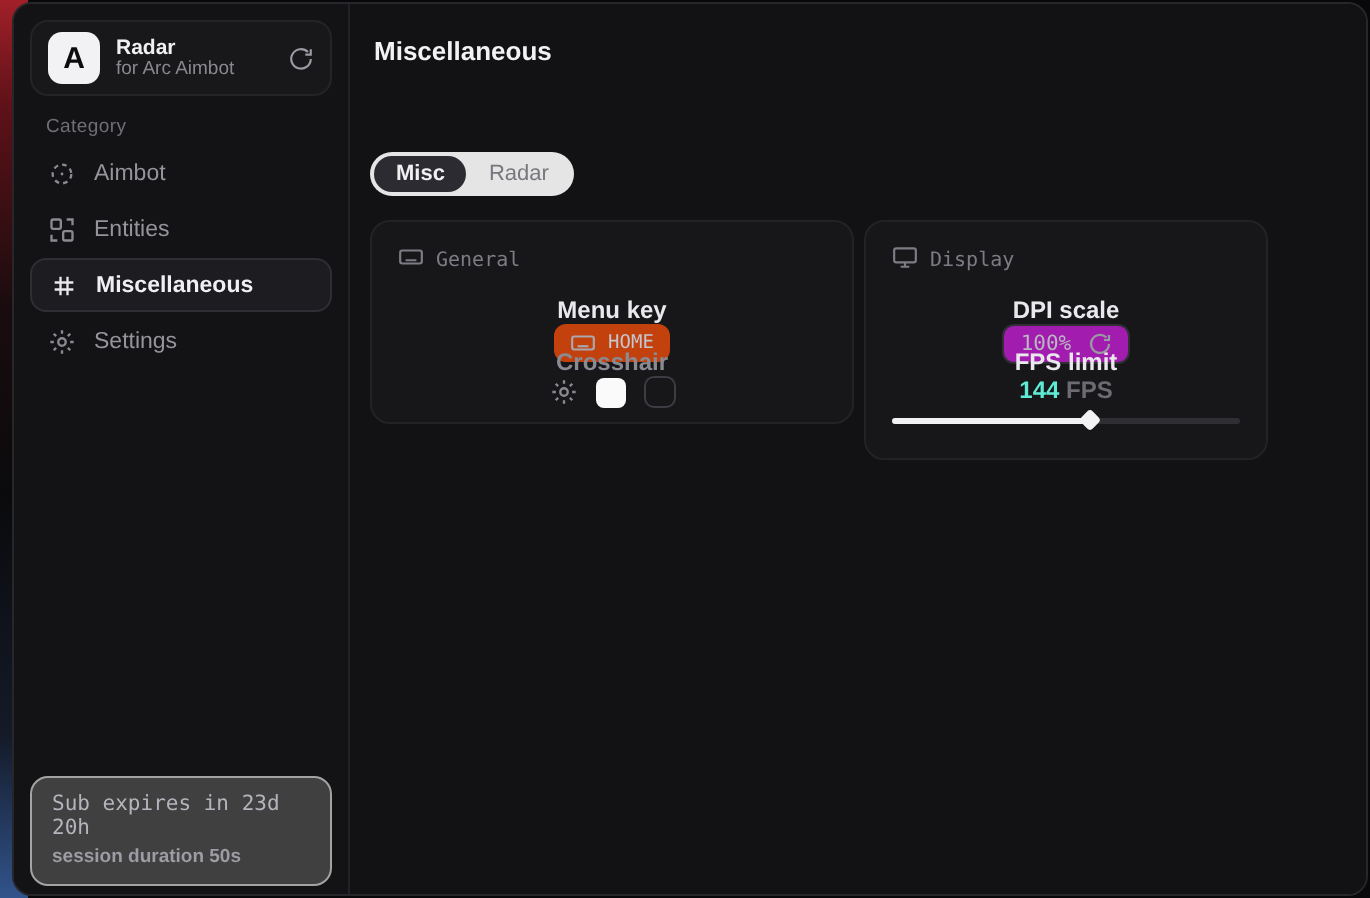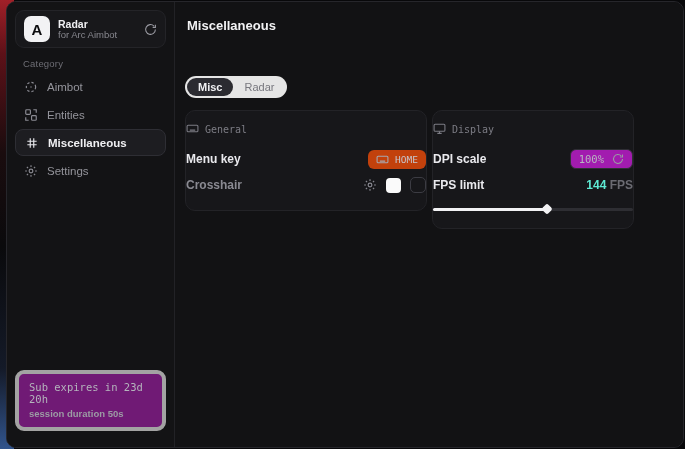--- a/index.html
+++ b/index.html
@@ -24,42 +24,42 @@
   .brand-title { color:#f0f0f3; font-size:10.5px; font-weight:700; }
   .brand-sub { color:#88888f; font-size:9.5px; }
   .brand-action { color:#9a9aa2; display:flex; }
   .category { color:#6e6e75; font-size:9.5px; margin:10px 0 4px 16px; letter-spacing:.2px; }
   .nav { padding:0 8px; }
   .nav-item { display:flex; align-items:center; gap:9px; height:27px; padding:0 9px;
     margin-bottom:1px; border-radius:8px; color:#94949b; font-size:11.5px; cursor:default; }
   .nav-item .ic { display:flex; color:#8a8a92; }
   .nav-item.active { background:#1d1d21; border:1px solid #2e2e34; color:#f0f0f3; font-weight:600; }
   .nav-item.active .ic { color:#e8e8ec; }
-  .sub-box { position:absolute; left:8px; right:8px; bottom:16px; border:4px solid #a3a3a3;
-    background:#701a75; border-radius:9px; padding:7px 10px 8px; }
+  .sub-box { position:absolute; left:8px; right:8px; bottom:4px; border:1px solid #a3a3a3;
+    background:#404040; border-radius:9px; padding:7px 10px 8px; }
   .sub-line1 { font-family:"DejaVu Sans Mono", monospace; font-size:10.5px; color:#b4b4bc; }
   .sub-line2 { font-size:9.5px; color:#9c9ca4; margin-top:3px; font-weight:600; }
 
   
   .main { flex:1; padding:14px 10px 10px; background:#121214; }
   .page-title { color:#f2f2f4; font-size:13px; font-weight:700; margin:2px 0 11px 2px; }
   .tabs { display:inline-flex; align-items:center; background:#e5e5e5; border-radius:15px;
     padding:2px; margin-left:0px;margin-top:32px; }
   .tab { font-size:11px; padding:3px 11px; border-radius:12px; color:#77777e; }
   .tab.active { background:#2b2b31; color:#f0f0f3; font-weight:600; }
 
   .cards { display:flex; align-items:flex-start; gap:5px; margin-top:12px; }
   .card { background:#17171a; border:1px solid #232327; border-radius:10px;
-    padding:11px 0 13px; }
+    padding:11px 13px 13px; }
   .card.general { width:242px; }
   .card.display { width:202px; }
   .card-head { display:flex; align-items:center; gap:6px; color:#7c7c84;
     font-family:"DejaVu Sans Mono", monospace; font-size:10px; margin-bottom:10px; }
   .row { display:flex; align-items:center; justify-content:space-between; height:24px;
-    margin-top:2px; }
+    margin-top:2px;flex-direction:column; }
   .row-label { color:#e9e9ed; font-size:12px; font-weight:600; }
   .row-label.dim { color:#8a8a92; }
   .keybind { display:inline-flex; align-items:center; gap:6px; background:#c2410c;
     border-radius:6px; padding:3px 8px; color:#c6c6ce;
     font-family:"DejaVu Sans Mono", monospace; font-size:9.5px; }
   .keybind .ic { display:flex; color:#a8a8b0; }
   .cross-controls { display:flex; align-items:center; gap:9px; }
   .swatch { width:15px; height:15px; background:#fafafa; border-radius:4px; }
   .checkbox { width:16px; height:16px; border:1.5px solid #3c3c43; border-radius:5px; }
   .gear-sm { display:flex; color:#8a8a92; }

